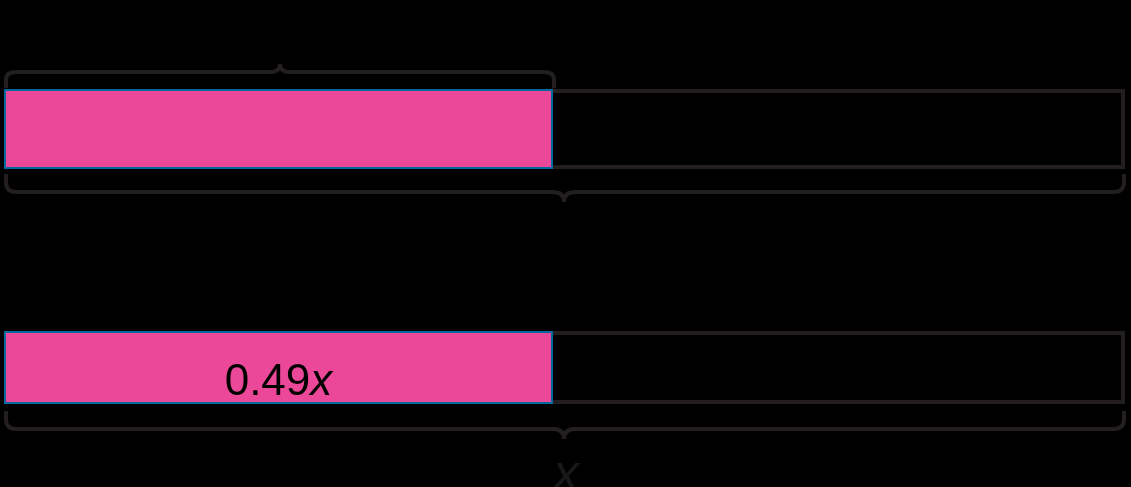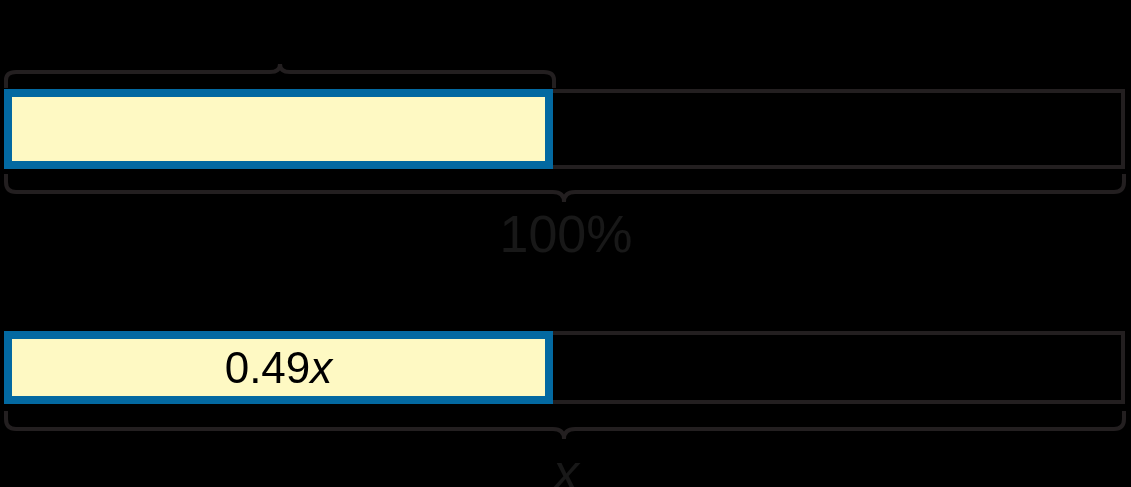--- a/index.html
+++ b/index.html
@@ -22,24 +22,24 @@
   
   .bar {
     position: absolute;
     box-sizing: border-box;
     border: 4px solid #231F20;
     background: transparent;
   }
   .bar-fill {
     position: absolute;
     box-sizing: border-box;
-    background: #fef9c3;
-    border: 8px solid #0369a1;
+    background: #ec4899;
+    border: 2px solid #0369a1;
     display: flex;
-    align-items: center;
+    align-items: flex-end;
     justify-content: center;
   }
   .fill-label {
     color: #000000;
     font-size: 44px;
     line-height: 1;
     letter-spacing: 0px;
     white-space: nowrap;
   }
   .fill-label .var {
@@ -105,23 +105,20 @@
              L 6 10
              Q 6 20 16 20
              L 553 20
              Q 564 20 564 30
              Q 564 20 575 20
              L 1114 20
              Q 1124 20 1124 10
              L 1124 2"></path>
   </svg>
 
-  <div class="brace-label dim-big" style="left:566px; top:208px;">
-    <span>100%</span>
-  </div>
 
   <div class="bar" style="left:4px; top:331px; width:1121px; height:73px;"></div>
   <div class="bar-fill" style="left:4px; top:331px; width:549px; height:73px;">
     <span class="fill-label">
       <span>0.49</span><span class="var">x</span>
     </span>
   </div>
 
   <svg class="brace-svg" style="left:0px; top:408px; width:1131px; height:32px;" viewBox="0 0 1131 32">
     <path class="brace-path" d="M 6 3

